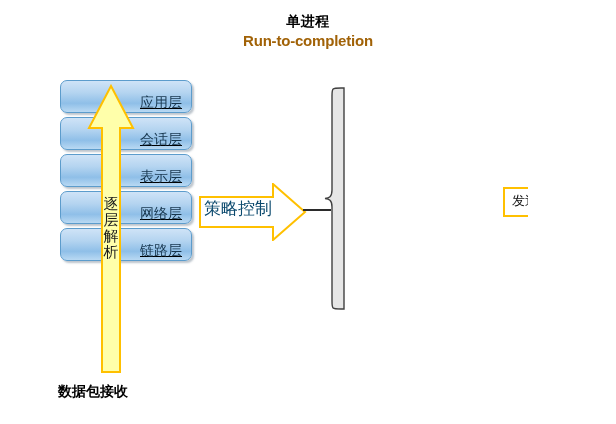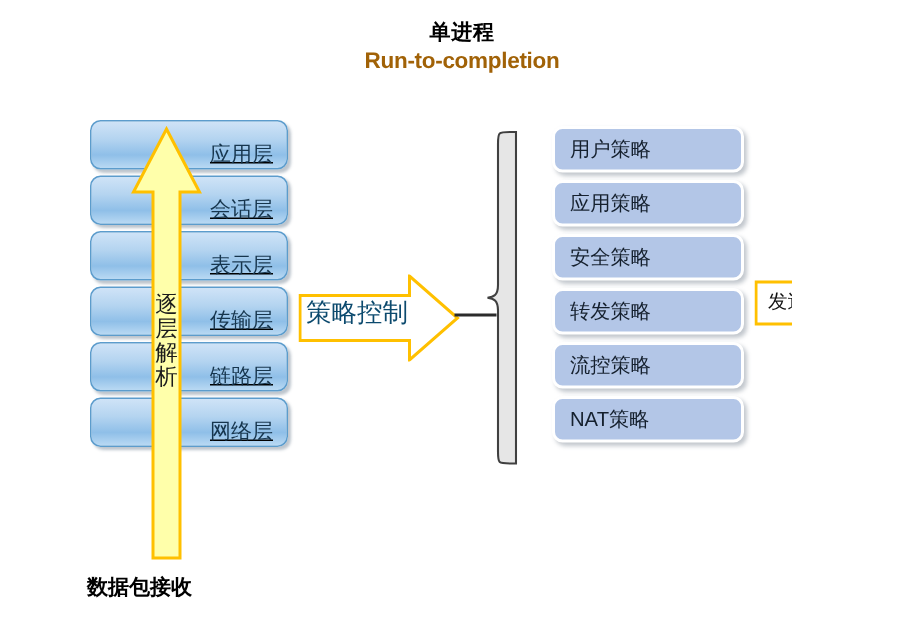--- a/index.html
+++ b/index.html
@@ -201,27 +201,24 @@
     <div class="osi-box">
       <span class="osi-label">应用层</span>
     </div>
     <div class="osi-box">
       <span class="osi-label">会话层</span>
     </div>
     <div class="osi-box">
       <span class="osi-label">表示层</span>
     </div>
     <div class="osi-box">
-      <span class="osi-label">传输层</span>
+      <span class="osi-label">网络层</span>
     </div>
     <div class="osi-box">
       <span class="osi-label">链路层</span>
-    </div>
-    <div class="osi-box">
-      <span class="osi-label">网络层</span>
     </div>
   </div>
 
   <svg id="up-arrow" viewBox="0 0 48 290">
     <polygon points="24,2 46,44 33,44 33,288 15,288 15,44 2,44" fill="#FFFFAA" stroke="#FFC000" stroke-width="2"></polygon>
   </svg>
   <div id="up-arrow-text">
     <span>逐</span>
     <span>层</span>
     <span>解</span>
@@ -234,39 +231,19 @@
     <polygon points="1,14 74,14 74,1 106,29 74,57 74,44 1,44" fill="#FFFFFF" stroke="#FFC000" stroke-width="2"></polygon>
   </svg>
   <div id="policy-arrow-label">策略控制</div>
 
   <div id="connector"></div>
 
   <svg id="brace" viewBox="0 0 22 225">
     <path d="M18,2 C9,2 9,2 9,10 L9,104 C9,111 6,112 2,112.5 C6,113 9,114 9,121 L9,215 C9,223 9,223 18,223 L21,223 L21,2 Z" fill="#E6E6E6" stroke="#404040" stroke-width="1.4"></path>
   </svg>
 
-  <div id="policy-list">
-    <div class="policy-box">
-      <span class="policy-label">用户策略</span>
-    </div>
-    <div class="policy-box">
-      <span class="policy-label">应用策略</span>
-    </div>
-    <div class="policy-box">
-      <span class="policy-label">安全策略</span>
-    </div>
-    <div class="policy-box">
-      <span class="policy-label">转发策略</span>
-    </div>
-    <div class="policy-box">
-      <span class="policy-label">流控策略</span>
-    </div>
-    <div class="policy-box">
-      <span class="policy-label">NAT策略</span>
-    </div>
-  </div>
 
   <svg id="send-arrow-svg" viewBox="0 0 100 60">
     <polygon points="1,16 66,16 66,2 98,30 66,58 66,44 1,44" fill="#FFFFFF" stroke="#FFC000" stroke-width="2"></polygon>
   </svg>
   <div id="send-arrow-label">发送</div>
 
 </div>
 
 </body></html>

